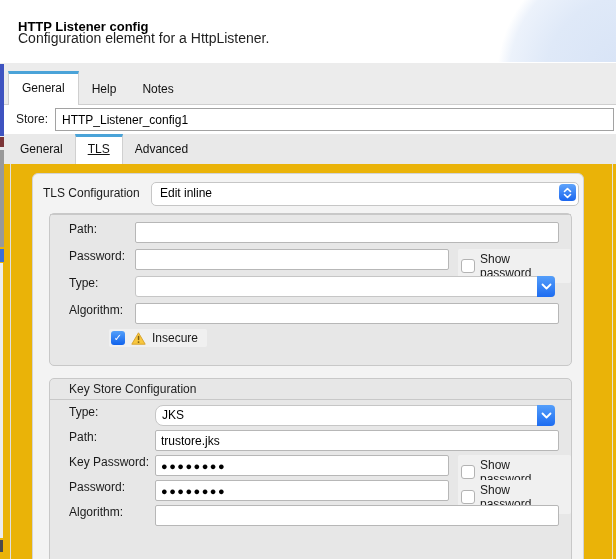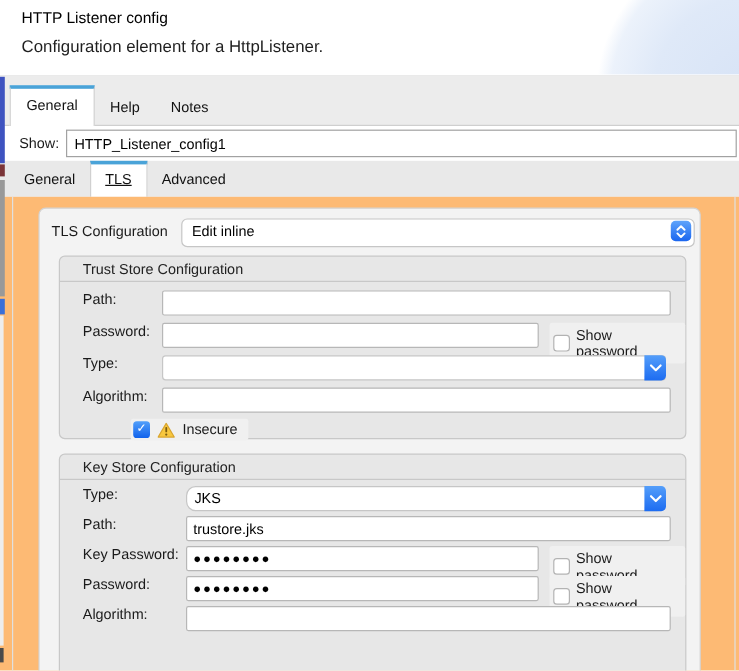--- a/index.html
+++ b/index.html
@@ -3,21 +3,21 @@
 <meta charset="utf-8">
 <style>
   html,body{margin:0;padding:0;}
   body{font-family:"Liberation Sans","DejaVu Sans",sans-serif;background:#fff;}
   #screen{position:relative;width:616px;height:559px;overflow:hidden;background:#fff;font-size:12px;color:#1a1a1a;}
 
   
   .header{position:absolute;top:0;left:0;right:0;height:63px;background:#fff;border-bottom:1px solid #c9c9c9;z-index:2;}
   .header-deco{position:absolute;top:0;right:0;width:230px;height:62px;
     background:radial-gradient(circle 200px at 104% 125%, #d7e3f6 0%, #dfe9f8 40%, #ecf2fb 58%, rgba(255,255,255,0) 64%);}
-  .page-title{position:absolute;left:18px;top:7px;font-size:13px;font-weight:normal;color:#000;}
+  .page-title{position:absolute;left:18px;top:19px;font-size:13px;font-weight:bold;color:#000;}
   .page-subtitle{position:absolute;left:18px;top:30px;font-size:14px;color:#1f1f1f;}
 
   
   .sliver{position:absolute;left:0;z-index:5;}
   .sv-blue1{top:64px;width:4px;height:72px;background:#3e53c0;}
   .sv-maroon{top:137px;width:4px;height:10px;background:#7b3538;}
   .sv-gray{top:150px;width:4px;height:97px;background:#999;}
   .sv-blue2{top:249px;width:4px;height:13px;background:#3a6fd8;}
   .sv-light{top:263px;width:3px;height:275px;background:#ededed;}
   .sv-speck{top:540px;width:3px;height:12px;background:#4a4a4a;}
@@ -36,21 +36,21 @@
     font:12px "Liberation Sans",sans-serif;padding:0 6px;box-sizing:content-box;outline:none;}
 
   
   .subtabband{position:absolute;top:134px;left:0;right:0;height:30px;background:#e9e9e9;
     display:flex;align-items:flex-end;padding-left:8px;box-sizing:border-box;}
   .subtab{height:30px;line-height:30px;padding:0 12px;color:#111;}
   .subtab.selected{background:#fff;border-top:3px solid #4aa3d8;border-left:1px solid #d0d0d0;border-right:1px solid #d0d0d0;
     height:27px;line-height:25px;text-decoration:underline;}
 
   
-  .content{position:absolute;top:164px;left:0;right:0;bottom:0;background:#fdba74;}
+  .content{position:absolute;top:164px;left:0;right:0;bottom:0;background:#eab308;}
   .edge-l{position:absolute;left:10px;top:0;bottom:0;width:1px;background:#e0e0e0;}
   .edge-r{position:absolute;left:612px;top:0;bottom:0;width:1px;background:#e0e0e0;}
 
   .panel{position:absolute;left:32px;top:9px;width:552px;height:400px;background:#f3f3f3;
     border:1px solid #d3d3d3;border-radius:6px;box-sizing:border-box;}
 
   
   .tlsrow{position:absolute;left:10px;top:8px;right:2px;height:22px;}
   .tlsrow .flabel{line-height:22px;}
   .combo{position:absolute;left:108px;top:0;right:2px;height:24px;background:#fff;border:1px solid #c6c6c6;
@@ -110,21 +110,21 @@
   <div class="sliver sv-light"></div>
   <div class="sliver sv-speck"></div>
 
   <div class="tabband">
     <div class="tab selected"><span>General</span></div>
     <div class="tab"><span>Help</span></div>
     <div class="tab"><span>Notes</span></div>
   </div>
 
   <div class="namerow">
-    <span class="flabel">Show:</span>
+    <span class="flabel">Store:</span>
     <input class="name-input" type="text" value="HTTP_Listener_config1" style="">
   </div>
 
   <div class="subtabband">
     <div class="subtab"><span>General</span></div>
     <div class="subtab selected"><span>TLS</span></div>
     <div class="subtab"><span>Advanced</span></div>
   </div>
 
   <div class="content">
@@ -140,21 +140,20 @@
           <span class="combo-stepper">
             <svg width="11" height="12" viewBox="0 0 11 12">
                 <path d="M2.5 4.5 L5.5 1.5 L8.5 4.5" fill="none" stroke="#fff" stroke-width="1.6" stroke-linecap="round" stroke-linejoin="round"></path>
                 <path d="M2.5 7.5 L5.5 10.5 L8.5 7.5" fill="none" stroke="#fff" stroke-width="1.6" stroke-linecap="round" stroke-linejoin="round"></path>
               </svg>
           </span>
         </div>
       </div>
 
       <div class="group group-trust">
-        <div class="group-title">Trust Store Configuration</div>
         <div class="group-body">
 
           <div class="frow">
             <span class="flabel lbl-trust">Path:</span>
             <input class="tinput w-full-t" type="text" value="" style="">
           </div>
 
           <div class="frow">
             <span class="flabel lbl-trust">Password:</span>
             <input class="tinput w-pass-t" type="text" value="" style="">

